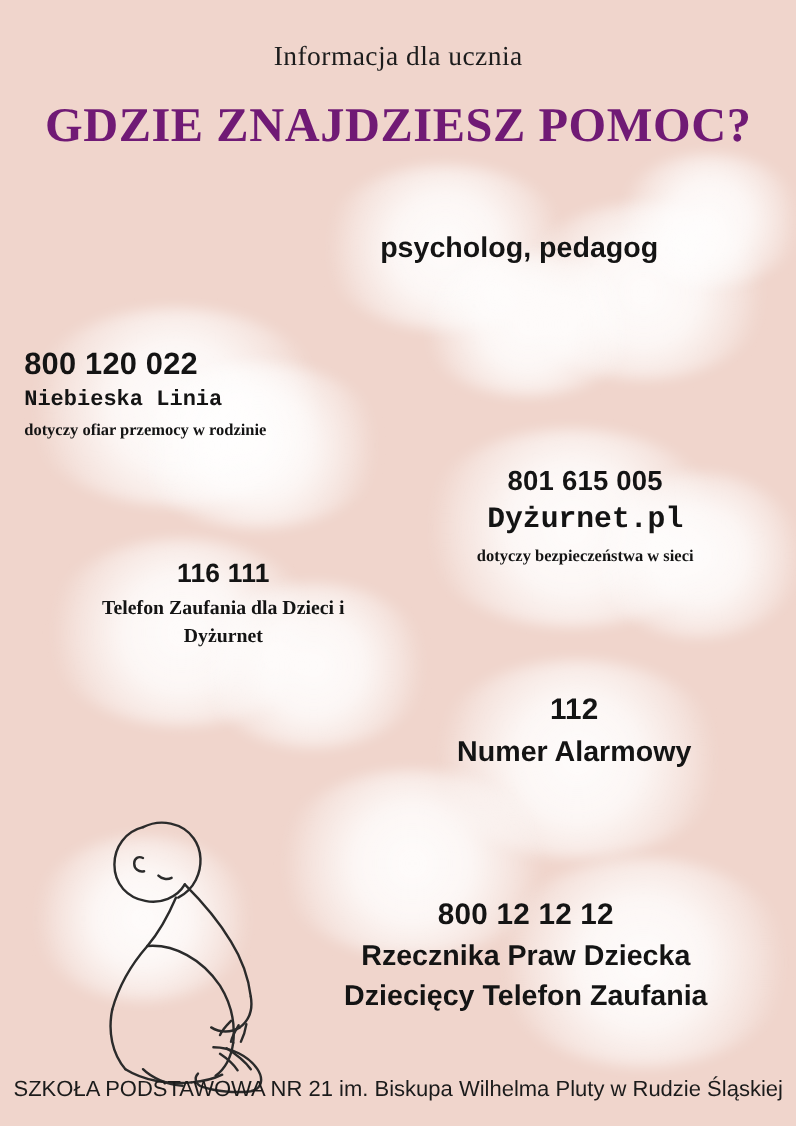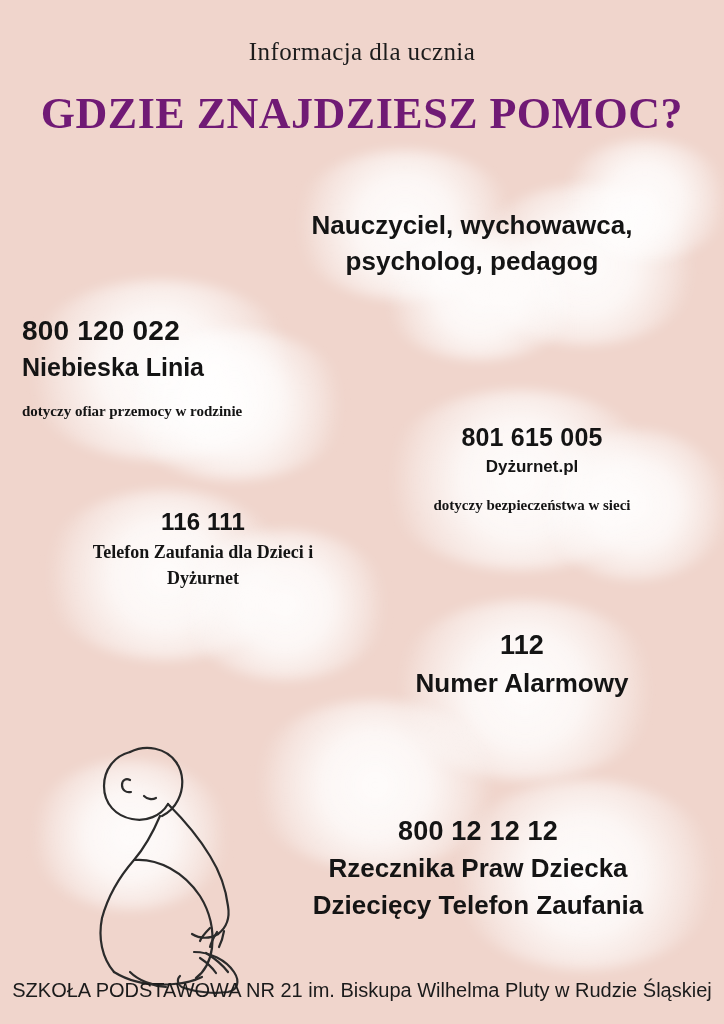--- a/index.html
+++ b/index.html
@@ -75,43 +75,43 @@
     font-weight: 700;
     letter-spacing: 0.2px;
   }
   .block .name {
     font-weight: 700;
   }
   .block .sub {
     font-family: "Liberation Serif", serif;
     font-weight: 700;
     font-size: 15px;
-    margin-top: 19px;
+    margin-top: 6px;
   }
 
   
   #blk-teacher {
     top: 208px; left: 262px; width: 420px;
     text-align: center;
     font-size: 26px;
     line-height: 1.38;
   }
   #blk-blue {
     top: 312px; left: 22px; width: 350px;
     text-align: left;
   }
   #blk-blue .num { font-size: 28px; line-height: 1.35; }
-  #blk-blue .name { font-size: 25px; line-height: 1.38; }
+  #blk-blue .name { font-size: 20px; line-height: 1.38; font-family: Liberation Mono, monospace; }
 
   #blk-dyzurnet {
     top: 420px; left: 362px; width: 340px;
     text-align: center;
   }
   #blk-dyzurnet .num { font-size: 25px; line-height: 1.38; }
-  #blk-dyzurnet .name { font-size: 17px; line-height: 1.38; }
+  #blk-dyzurnet .name { font-size: 27px; line-height: 1.38; font-family: Liberation Mono, monospace; }
 
   #blk-zaufania {
     top: 505px; left: 18px; width: 370px;
     text-align: center;
   }
   #blk-zaufania .num { font-size: 24px; line-height: 1.4; }
   #blk-zaufania .name { font-size: 18px; line-height: 1.45; font-family: Liberation Serif, serif; }
 
   #blk-alarm {
     top: 627px; left: 352px; width: 340px;
@@ -200,21 +200,20 @@
     <path d="M96 272 C104 280 118 286 132 287"></path>
   </g>
 </svg>
 
 <div class="page">
 
   <div class="kicker">Informacja dla ucznia</div>
   <div class="title">GDZIE ZNAJDZIESZ POMOC?</div>
 
   <div class="block" id="blk-teacher">
-    <div class="name">Nauczyciel, wychowawca,</div>
     <div class="name">psycholog, pedagog</div>
   </div>
 
   <div class="block" id="blk-blue">
     <div class="num">800 120 022</div>
     <div class="name">Niebieska Linia</div>
     <div class="sub">dotyczy ofiar przemocy w rodzinie</div>
   </div>
 
   <div class="block" id="blk-dyzurnet">

